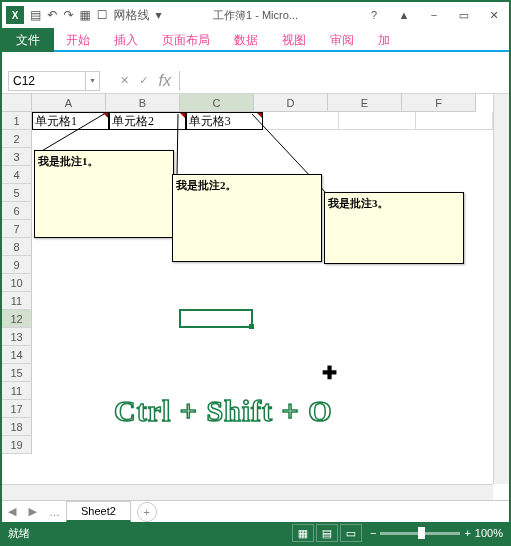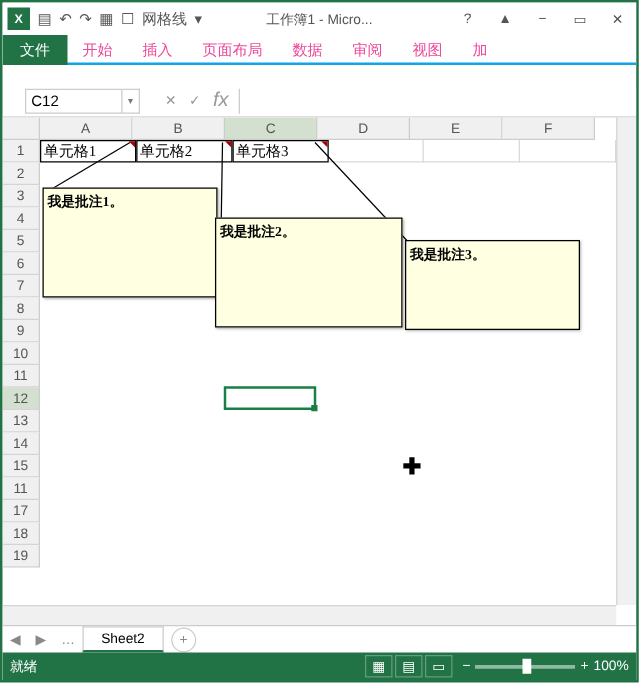--- a/index.html
+++ b/index.html
@@ -8,21 +8,21 @@
 .excel-icon{width:18px;height:18px;background:#217346;color:#fff;display:flex;align-items:center;justify-content:center;font-weight:bold;font-size:10px;margin:0 4px}
 .qat{display:flex;align-items:center;gap:6px;padding-left:2px}
 .qat-icon{color:#555;font-size:12px;cursor:pointer;display:flex;align-items:center}
 .win-title{position:absolute;left:50%;transform:translateX(-50%);white-space:nowrap}
 .win-controls{margin-left:auto;display:flex}
 .win-btn{width:30px;height:22px;display:flex;align-items:center;justify-content:center;font-size:11px;color:#555;cursor:pointer}
 .ribbon-tabs{height:24px;display:flex;align-items:flex-start;background:#fff;border-bottom:2px solid #0ea5e9;font-size:12px}
 .file-tab{background:#217346;color:#fff;padding:4px 14px;height:24px;display:flex;align-items:center;cursor:pointer}
 .rtab{padding:4px 12px;color:#ec4899;cursor:pointer}
 .formula-bar{height:26px;display:flex;align-items:center;border-bottom:1px solid #d4d4d4;margin-top:16px}
-.name-box{width:78px;height:20px;border:1px solid #ccc;margin-left:18px;padding:2px 4px;font-size:12px;background:#fff}
+.name-box{width:78px;height:20px;border:1px solid #ccc;margin-left:6px;padding:2px 4px;font-size:12px;background:#fff}
 .nb-arrow{width:14px;height:20px;border:1px solid #ccc;border-left:none;display:flex;align-items:center;justify-content:center;font-size:8px;color:#777}
 .fx-box{display:flex;align-items:center;gap:10px;margin-left:20px;color:#999}
 .fx-btn{font-size:11px;color:#999}
 .fx-sym{font-style:italic;color:#999}
 .fx-input{flex:1;height:20px;border:none;border-left:1px solid #ccc;margin-left:8px;padding-left:4px}
 .grid-area{flex:1;position:relative;overflow:hidden}
 .corner{position:absolute;left:0;top:0;width:30px;height:18px;background:#f0f0f0;border-right:1px solid #ccc;border-bottom:1px solid #ccc}
 .col-headers{position:absolute;left:30px;top:0;right:16px;height:18px;display:flex}
 .col-h{width:74px;background:#f0f0f0;border-right:1px solid #ccc;border-bottom:1px solid #ccc;display:flex;align-items:center;justify-content:center;font-size:11px;color:#555;cursor:pointer}
 .col-h.sel{background:#d3e0cf}
@@ -76,22 +76,22 @@
     <div class="win-btn">✕</div>
   </div>
 </div>
 
 <div class="ribbon-tabs">
   <div class="file-tab">文件</div>
   <div class="rtab">开始</div>
   <div class="rtab">插入</div>
   <div class="rtab">页面布局</div>
   <div class="rtab">数据</div>
+  <div class="rtab">视图</div>
   <div class="rtab">审阅</div>
-  <div class="rtab">视图</div>
   <div class="rtab">加</div>
 </div>
 
 <div class="formula-bar">
   <input class="name-box" value="C12" style="">
   <div class="nb-arrow">▾</div>
   <div class="fx-box">
     <span class="fx-btn">✕</span>
     <span class="fx-btn">✓</span>
     <span class="fx-sym">fx</span>
@@ -144,20 +144,21 @@
       <line x1="146" y1="2" x2="145" y2="64" stroke="#000" stroke-width="1"></line>
       <line x1="220" y1="2" x2="295" y2="82" stroke="#000" stroke-width="1"></line>
     </svg>
     <div class="comment-box" style="left:2px;top:38px;width:140px;height:88px">我是批注1。</div>
     <div class="comment-box" style="left:140px;top:62px;width:150px;height:88px">我是批注2。</div>
     <div class="comment-box" style="left:292px;top:80px;width:140px;height:72px">我是批注3。</div>
     <div class="active-cell" style="left:147px;top:197px;width:74px;height:19px">
       <div class="fill-handle"></div>
     </div>
     <div class="cursor-cross" style="left:290px;top:250px">✚</div>
+    <div class="shortcut-text" style="left:82px;top:282px">Ctrl + Shift + O</div>
   </div>
   <div class="vscroll"></div>
   <div class="hscroll"></div>
 </div>
 
 <div class="sheet-tabs">
   <span class="sheet-nav">◀</span>
   <span class="sheet-nav">▶</span>
   <span class="sheet-nav">…</span>
   <div class="sheet-tab">Sheet2</div>

